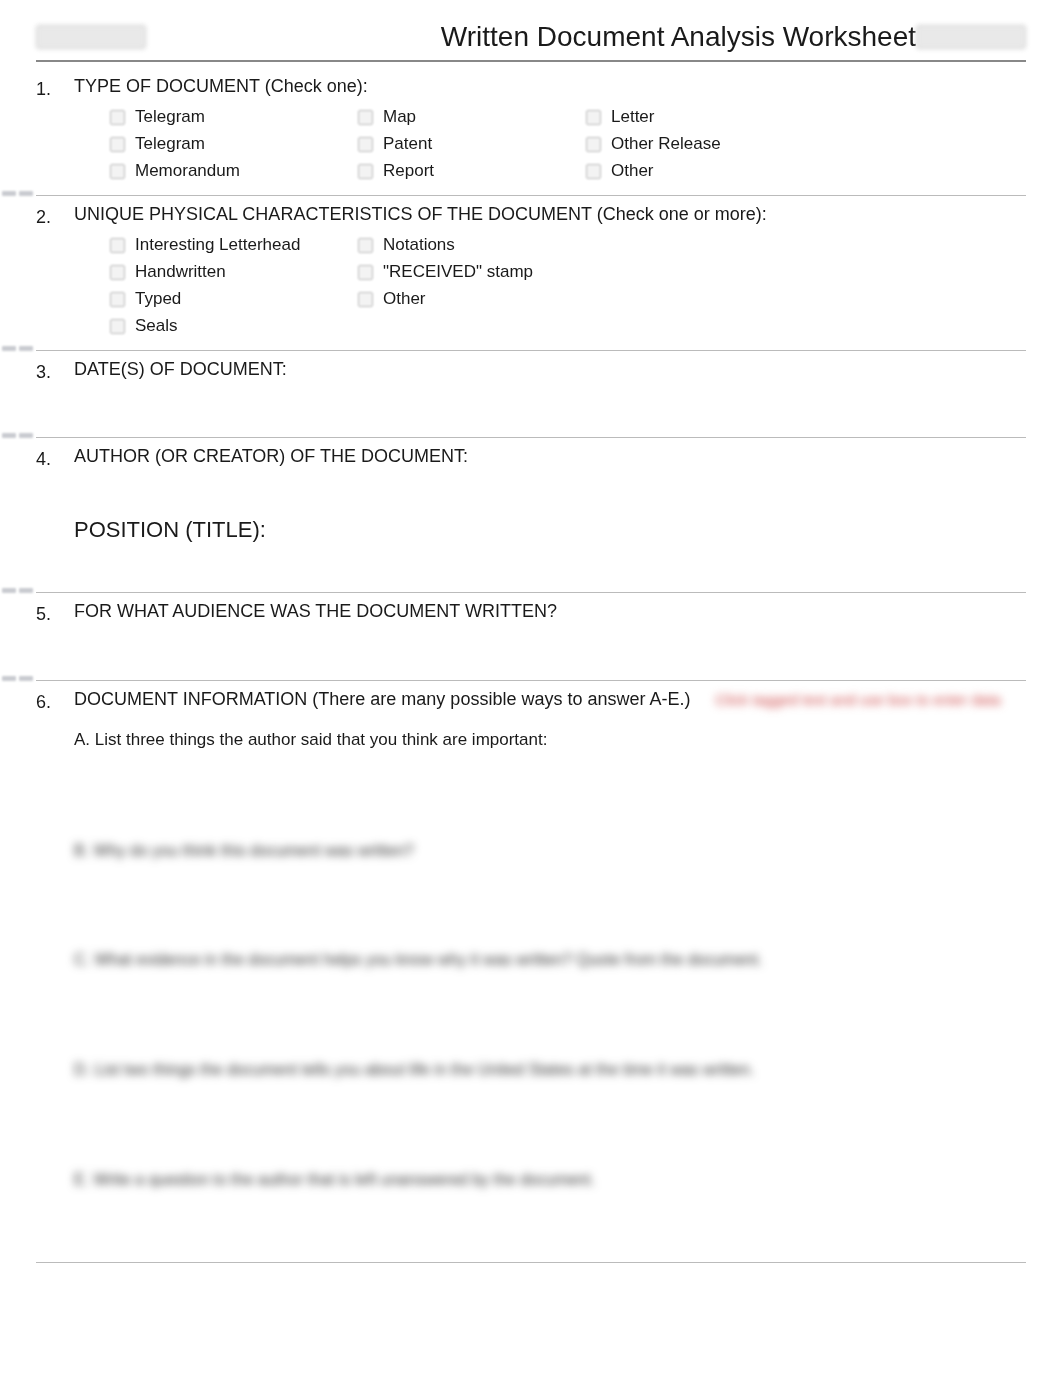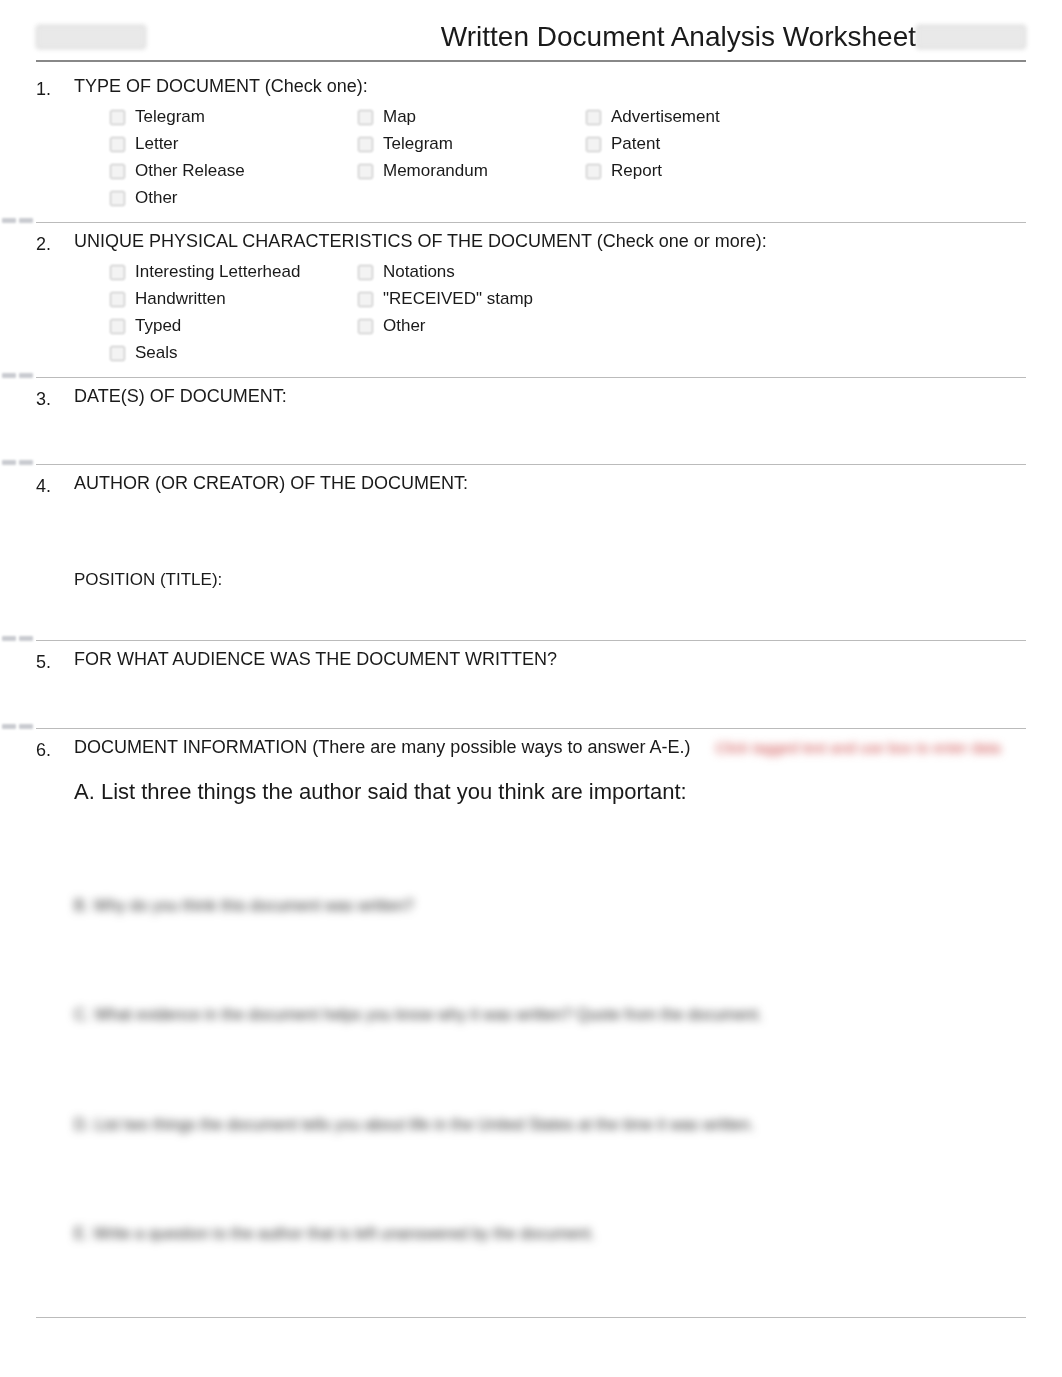--- a/index.html
+++ b/index.html
@@ -51,22 +51,22 @@
       width: 22px;
       font-size: 18px;
       padding-top: 3px;
     }
     .q-body { flex: 1; }
     .q-heading {
       font-size: 18px;
       margin-bottom: 8px;
     }
     .subheading {
-      font-size: 17px;
-      margin-top: 30px;
+      font-size: 22px;
+      margin-top: 2px;
     }
     .options {
       display: grid;
       grid-template-columns: 240px 220px 1fr;
       column-gap: 8px;
       row-gap: 4px;
       padding-left: 36px;
     }
     .options-2col {
       display: grid;
@@ -99,21 +99,21 @@
     }
     .edge-dashes span {
       width: 14px;
       height: 5px;
       background: #c9cbd0;
       border-radius: 1px;
       filter: blur(0.8px);
     }
     .sub-q {
       margin-top: 18px;
-      font-size: 22px;
+      font-size: 17px;
     }
     .blurred-para {
       filter: blur(4px);
       color: #333;
       font-size: 16px;
       margin-top: 28px;
     }
     .spacer { height: 60px; }
     .spacer-sm { height: 36px; }
     .q6-hint {
@@ -154,24 +154,20 @@
         <div class="q-heading">TYPE OF DOCUMENT (Check one):</div>
         <div class="options">
           <div class="opt">
               <span class="cb"></span>
               <span>Telegram</span>
             </div>
           <div class="opt">
               <span class="cb"></span>
               <span>Map</span>
             </div>
-          <div class="opt">
-              <span class="cb"></span>
-              <span>Advertisement</span>
-            </div>
 
           <div class="opt">
               <span class="cb"></span>
               <span>Letter</span>
             </div>
           <div class="opt">
               <span class="cb"></span>
               <span>Telegram</span>
             </div>
 

